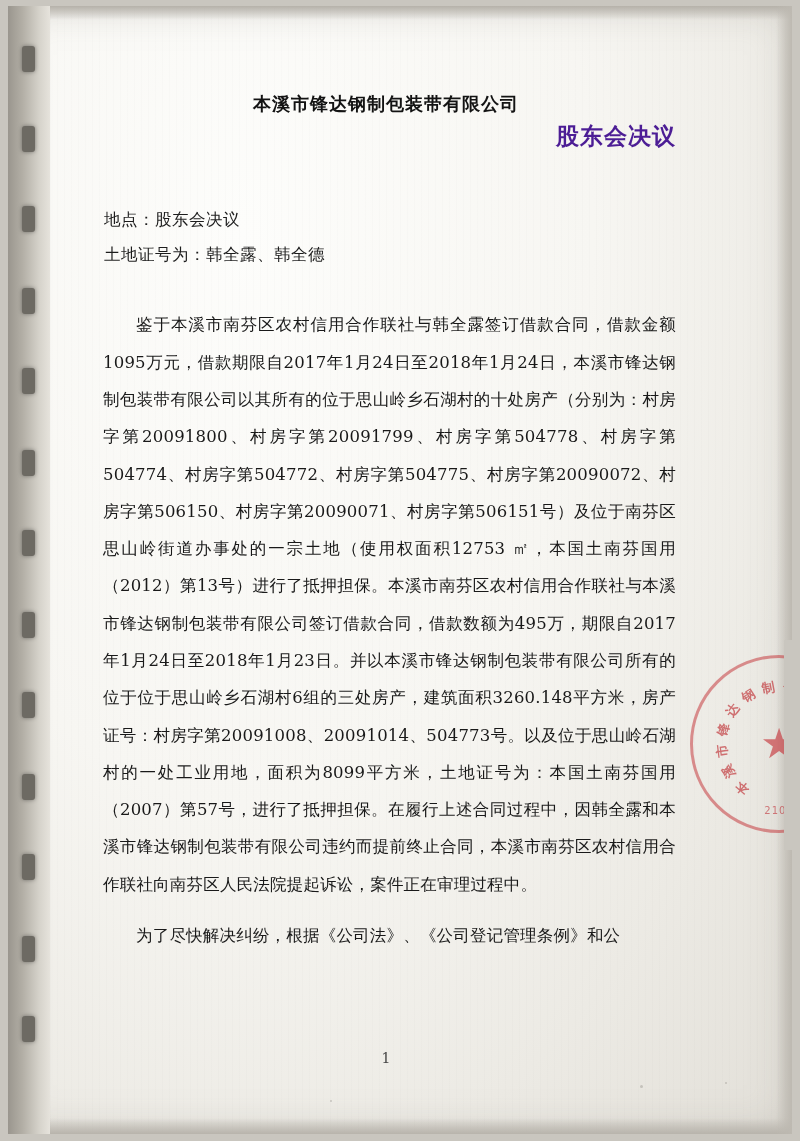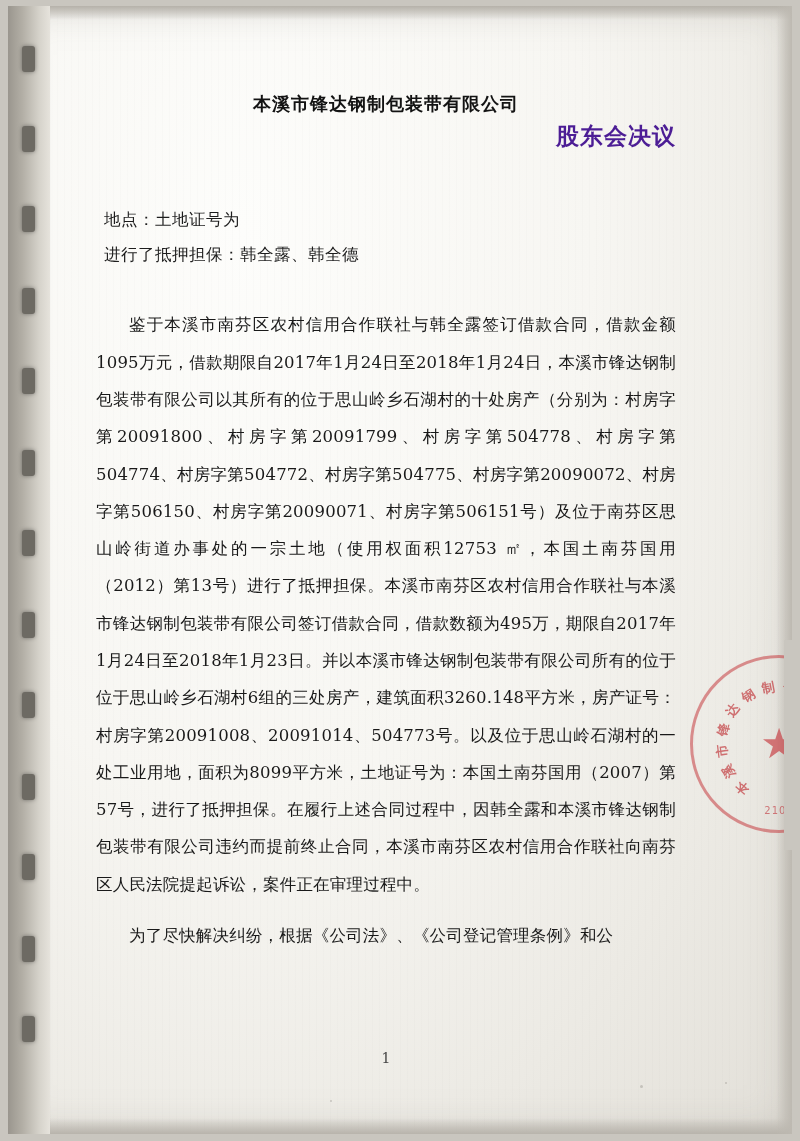--- a/index.html
+++ b/index.html
@@ -113,21 +113,21 @@
     margin-top: 34px;
     font-size: 16.5px;
     line-height: 2.26;
     font-family: "DejaVu Serif", serif;
     text-align: justify;
     text-justify: inter-ideograph;
     color: #191919;
     letter-spacing: 0.2px;
   }
   .body-text p {
-    margin: 0 0 0 0;
+    margin: 0 0 0 7px;
     text-indent: 2em;
   }
   .body-text p + p {
     margin-top: 14px;
   }
   .page-number {
     position: absolute;
     left: 0;
     top: 960px;
     width: 580px;
@@ -231,22 +231,22 @@
     <div class="hole" style="top:930px"></div>
     <div class="hole" style="top:1010px"></div>
   </div>
 
   <div class="doc">
 
     <div class="title">本溪市锋达钢制包装带有限公司</div>
     <div class="title-line2">股东会决议</div>
 
     <div class="meta">
-      <div>地点：土地证号为</div>
-      <div>进行了抵押担保：韩全露、韩全德</div>
+      <div>地点：股东会决议</div>
+      <div>土地证号为：韩全露、韩全德</div>
     </div>
 
     <div class="body-text">
       <p>鉴于本溪市南芬区农村信用合作联社与韩全露签订借款合同，借款金额1095万元，借款期限自2017年1月24日至2018年1月24日，本溪市锋达钢制包装带有限公司以其所有的位于思山岭乡石湖村的十处房产（分别为：村房字第20091800、村房字第20091799、村房字第504778、村房字第504774、村房字第504772、村房字第504775、村房字第20090072、村房字第506150、村房字第20090071、村房字第506151号）及位于南芬区思山岭街道办事处的一宗土地（使用权面积12753 ㎡，本国土南芬国用（2012）第13号）进行了抵押担保。本溪市南芬区农村信用合作联社与本溪市锋达钢制包装带有限公司签订借款合同，借款数额为495万，期限自2017年1月24日至2018年1月23日。并以本溪市锋达钢制包装带有限公司所有的位于位于思山岭乡石湖村6组的三处房产，建筑面积3260.148平方米，房产证号：村房字第20091008、20091014、504773号。以及位于思山岭石湖村的一处工业用地，面积为8099平方米，土地证号为：本国土南芬国用（2007）第57号，进行了抵押担保。在履行上述合同过程中，因韩全露和本溪市锋达钢制包装带有限公司违约而提前终止合同，本溪市南芬区农村信用合作联社向南芬区人民法院提起诉讼，案件正在审理过程中。</p>
       <p>为了尽快解决纠纷，根据《公司法》、《公司登记管理条例》和公</p>
     </div>
 
     <div class="page-number">1</div>
   </div>
 

